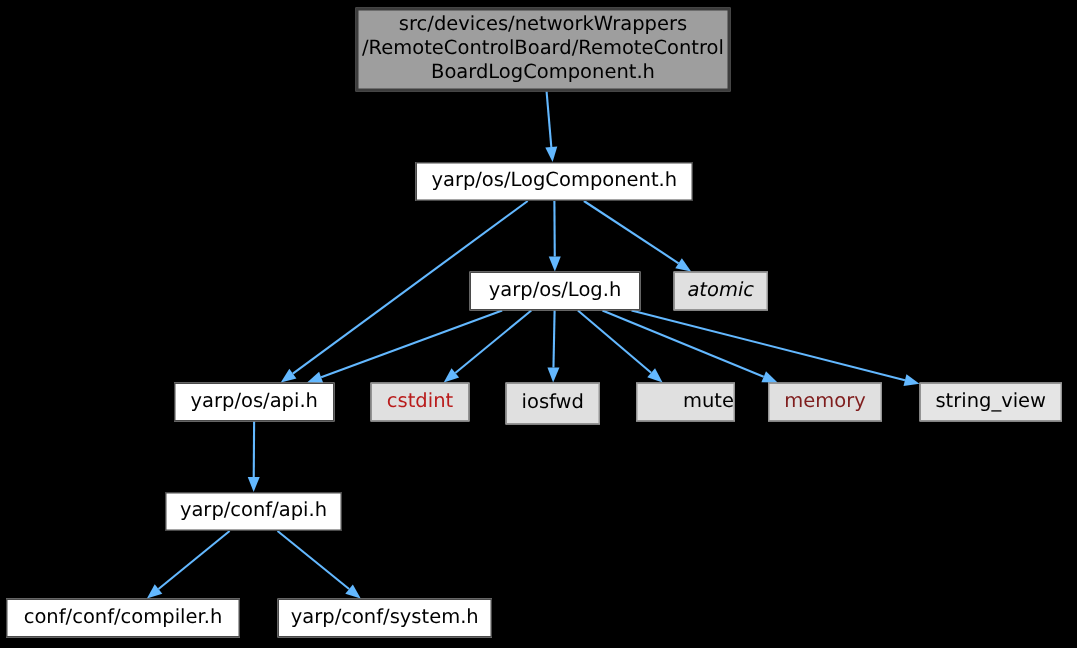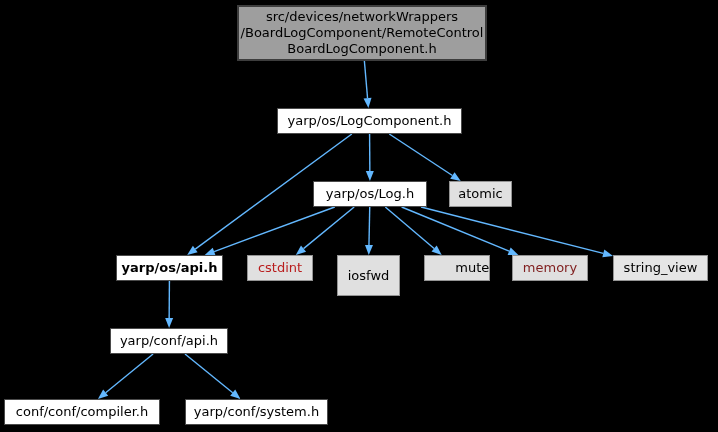--- a/index.html
+++ b/index.html
@@ -60,27 +60,27 @@
       <polygon points="613,255.90017211703957 602.3220627493986,257.30788518162996 604.2968640153642,249.55545588753506" fill="#63b8ff"></polygon>
       <line x1="169.41095890410958" y1="281" x2="169.15753264001827" y2="318.0002345573317" stroke="#63b8ff" stroke-width="1.4"></line>
       <polygon points="169.08904109589042,328 165.15762646295096,317.9728379396805 173.1574388170856,318.02763117498284" fill="#63b8ff"></polygon>
       <line x1="153.07042253521126" y1="354" x2="105.67707968436552" y2="392.67732577482815" stroke="#63b8ff" stroke-width="1.4"></line>
       <polygon points="97.92957746478874,399 103.14800999429677,389.57832488699745 108.20614937443428,395.77632666265885" fill="#63b8ff"></polygon>
       <line x1="185.0211267605634" y1="354" x2="232.71366301494976" y2="392.6990865607021" stroke="#63b8ff" stroke-width="1.4"></line>
       <polygon points="240.4788732394366,399 230.1932976392306,395.80517065049685 235.23402839066893,389.5930024709073" fill="#63b8ff"></polygon>
     </svg>
 
 <div class="node" style="left: 237px; top: 5px; width: 250px; height: 56px; background: rgb(158, 158, 158); border: 2px solid rgb(61, 61, 61); color: rgb(0, 0, 0);"><span>src/devices/networkWrappers
-/BoardLogComponent/RemoteControl
+/RemoteControlBoard/RemoteControl
 BoardLogComponent.h</span></div>
     <div class="node" style="left: 277px; top: 108px; width: 185px; height: 26px; background: rgb(255, 255, 255); border: 1.5px solid rgb(74, 74, 74); color: rgb(0, 0, 0);"><span>yarp/os/LogComponent.h</span></div>
     <div class="node" style="left: 313px; top: 181px; width: 114px; height: 26px; background: rgb(255, 255, 255); border: 1.5px solid rgb(74, 74, 74); color: rgb(0, 0, 0);"><span>yarp/os/Log.h</span></div>
-    <div class="node" style="left: 449px; top: 181px; width: 63px; height: 26px; background: rgb(224, 224, 224); border: 1.5px solid rgb(148, 148, 148); color: rgb(0, 0, 0);"><span>atomic</span></div>
-    <div class="node" style="left: 116px; top: 255px; width: 107px; height: 26px; background: rgb(255, 255, 255); border: 1.5px solid rgb(74, 74, 74); color: rgb(0, 0, 0); font-weight: bold;"><span>yarp/os/api.h</span></div>
+    <div class="node" style="left: 449px; top: 181px; width: 63px; height: 26px; background: rgb(224, 224, 224); border: 1.5px solid rgb(148, 148, 148); color: rgb(0, 0, 0); font-style: italic;"><span>atomic</span></div>
+    <div class="node" style="left: 116px; top: 255px; width: 107px; height: 26px; background: rgb(255, 255, 255); border: 1.5px solid rgb(74, 74, 74); color: rgb(0, 0, 0);"><span>yarp/os/api.h</span></div>
     <div class="node" style="left: 247px; top: 255px; width: 66px; height: 26px; background: rgb(224, 224, 224); border: 1.5px solid rgb(148, 148, 148); color: #b91c1c;"><span>cstdint</span></div>
-    <div class="node" style="left: 337px; top: 255px; width: 63px; height: 41px; background: rgb(224, 224, 224); border: 1.5px solid rgb(148, 148, 148); color: rgb(0, 0, 0);"><span>iosfwd</span></div>
+    <div class="node" style="left: 337px; top: 255px; width: 63px; height: 28px; background: rgb(224, 224, 224); border: 1.5px solid rgb(148, 148, 148); color: rgb(0, 0, 0);"><span>iosfwd</span></div>
     <div class="node" style="left: 424px; top: 255px; width: 66px; height: 26px; background: rgb(224, 224, 224); border: 1.5px solid rgb(148, 148, 148); color: rgb(0, 0, 0); padding-left: 38px;"><span>mutex</span></div>
     <div class="node" style="left: 512px; top: 255px; width: 76px; height: 26px; background: rgb(224, 224, 224); border: 1.5px solid rgb(148, 148, 148); color: #7f1d1d;"><span>memory</span></div>
     <div class="node" style="left: 613px; top: 255px; width: 95px; height: 26px; background: #e5e5e5; border: 1.5px solid rgb(148, 148, 148); color: rgb(0, 0, 0);"><span>string_view</span></div>
     <div class="node" style="left: 110px; top: 328px; width: 118px; height: 26px; background: rgb(255, 255, 255); border: 1.5px solid rgb(74, 74, 74); color: rgb(0, 0, 0);"><span>yarp/conf/api.h</span></div>
     <div class="node" style="left: 4px; top: 399px; width: 156px; height: 26px; background: rgb(255, 255, 255); border: 1.5px solid rgb(74, 74, 74); color: rgb(0, 0, 0);"><span>conf/conf/compiler.h</span></div>
     <div class="node" style="left: 185px; top: 399px; width: 143px; height: 26px; background: rgb(255, 255, 255); border: 1.5px solid rgb(74, 74, 74); color: rgb(0, 0, 0);"><span>yarp/conf/system.h</span></div>
   </div>
 
 </body></html>

